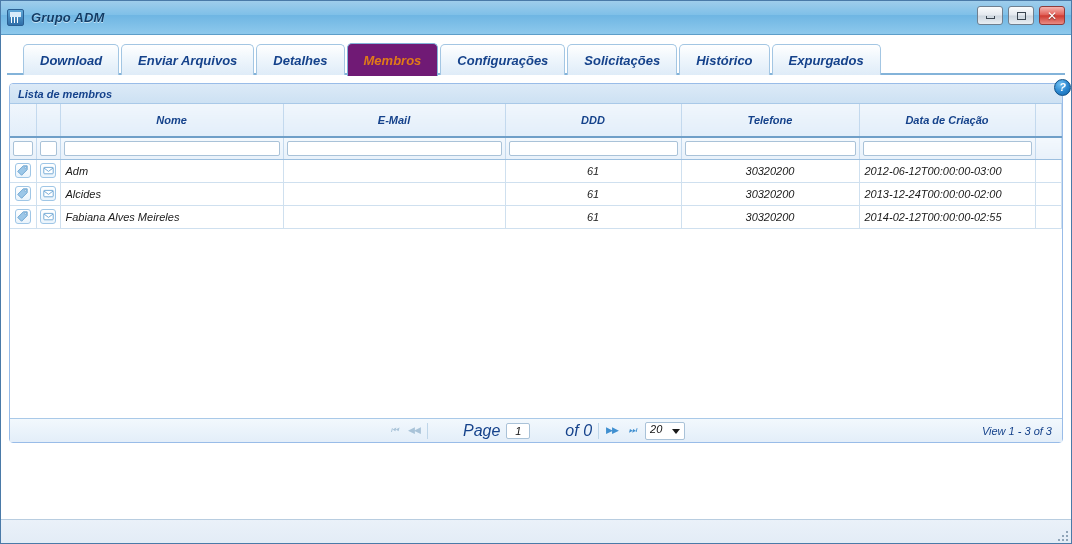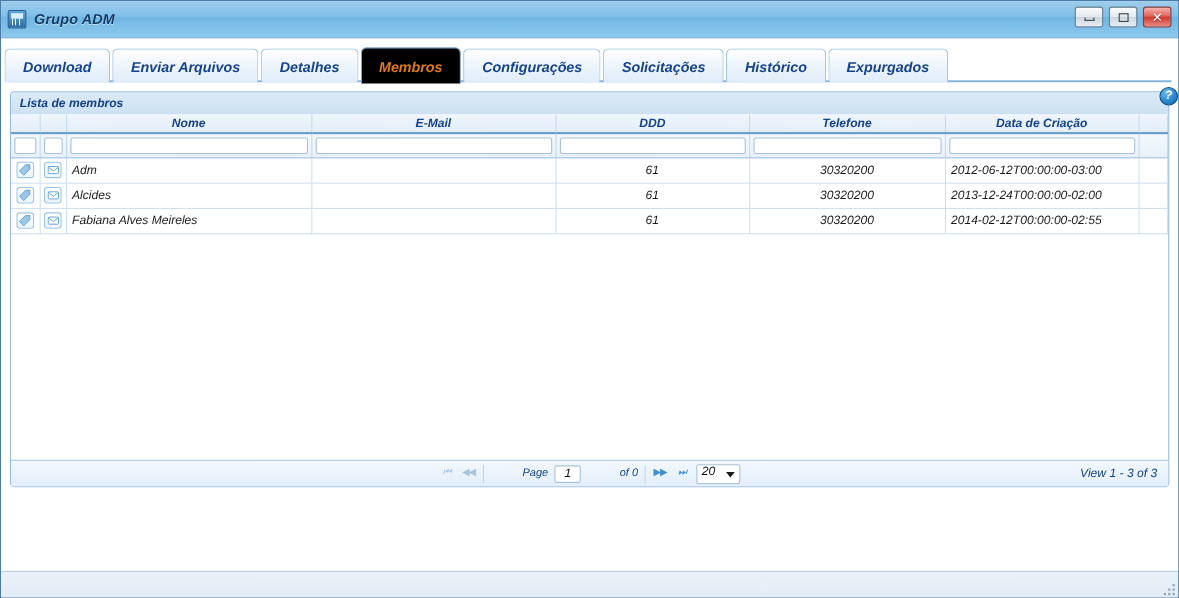--- a/index.html
+++ b/index.html
@@ -125,21 +125,21 @@
     flex-direction: column;
     min-height: 0;
   }
 
   
   .tabstrip {
     position: relative;
     height: 40px;
     flex: 0 0 40px;
     background: #ffffff;
-    padding: 0 3px;
+    padding: 0 22px;
     box-sizing: border-box;
     display: flex;
     align-items: flex-end;
   }
   .tabstrip::after {
     content: "";
     position: absolute;
     left: 6px; right: 6px;
     bottom: 0;
     height: 2px;
@@ -157,21 +157,21 @@
     border: 1px solid #a3c6e3;
     border-bottom: none;
     border-radius: 5px 5px 0 0;
     background: linear-gradient(to bottom, #ffffff 0%, #eff6fc 45%, #dfecf8 100%);
     font-size: 13px;
     font-weight: bold;
     color: #15428b;
     white-space: nowrap;
   }
   .tab.active {
-    background: #000000;
+    background: #701a75;
     border-color: #83b3d9;
     color: #e07b18;
     height: 33px;
     margin-bottom: -1px;
   }
 
   
   .content {
     flex: 1 1 auto;
     background: #ffffff;
@@ -233,21 +233,21 @@
     min-height: 0;
     overflow: hidden;
   }
   table.grid {
     border-collapse: collapse;
     table-layout: fixed;
     width: 100%;
     font-size: 11px;
   }
   table.grid th {
-    height: 17px;
+    height: 33px;
     box-sizing: border-box;
     background: linear-gradient(to bottom, #f0f6fc 0%, #e2eefa 100%);
     border-right: 1px solid #c3d9ee;
     border-bottom: 2px solid #6f9fc8;
     color: #15428b;
     font-size: 11px;
     font-weight: bold;
     text-align: center;
     padding: 0;
   }
@@ -325,21 +325,21 @@
     letter-spacing: -1px;
     font-family: "DejaVu Sans", sans-serif;
   }
   .pg-arrow.disabled { color: #a9c3d8; }
   .pg-sep {
     width: 1px;
     height: 16px;
     background: #bfd6e9;
   }
   .pg-label {
-    font-size: 10px;
+    font-size: 16px;
     color: #15428b;
     padding-left: 29px;
   }
   .pg-input {
     width: 24px;
     height: 16px;
     box-sizing: border-box;
     border: 1px solid #a9c2d8;
     border-radius: 2px;
     background: #ffffff;

